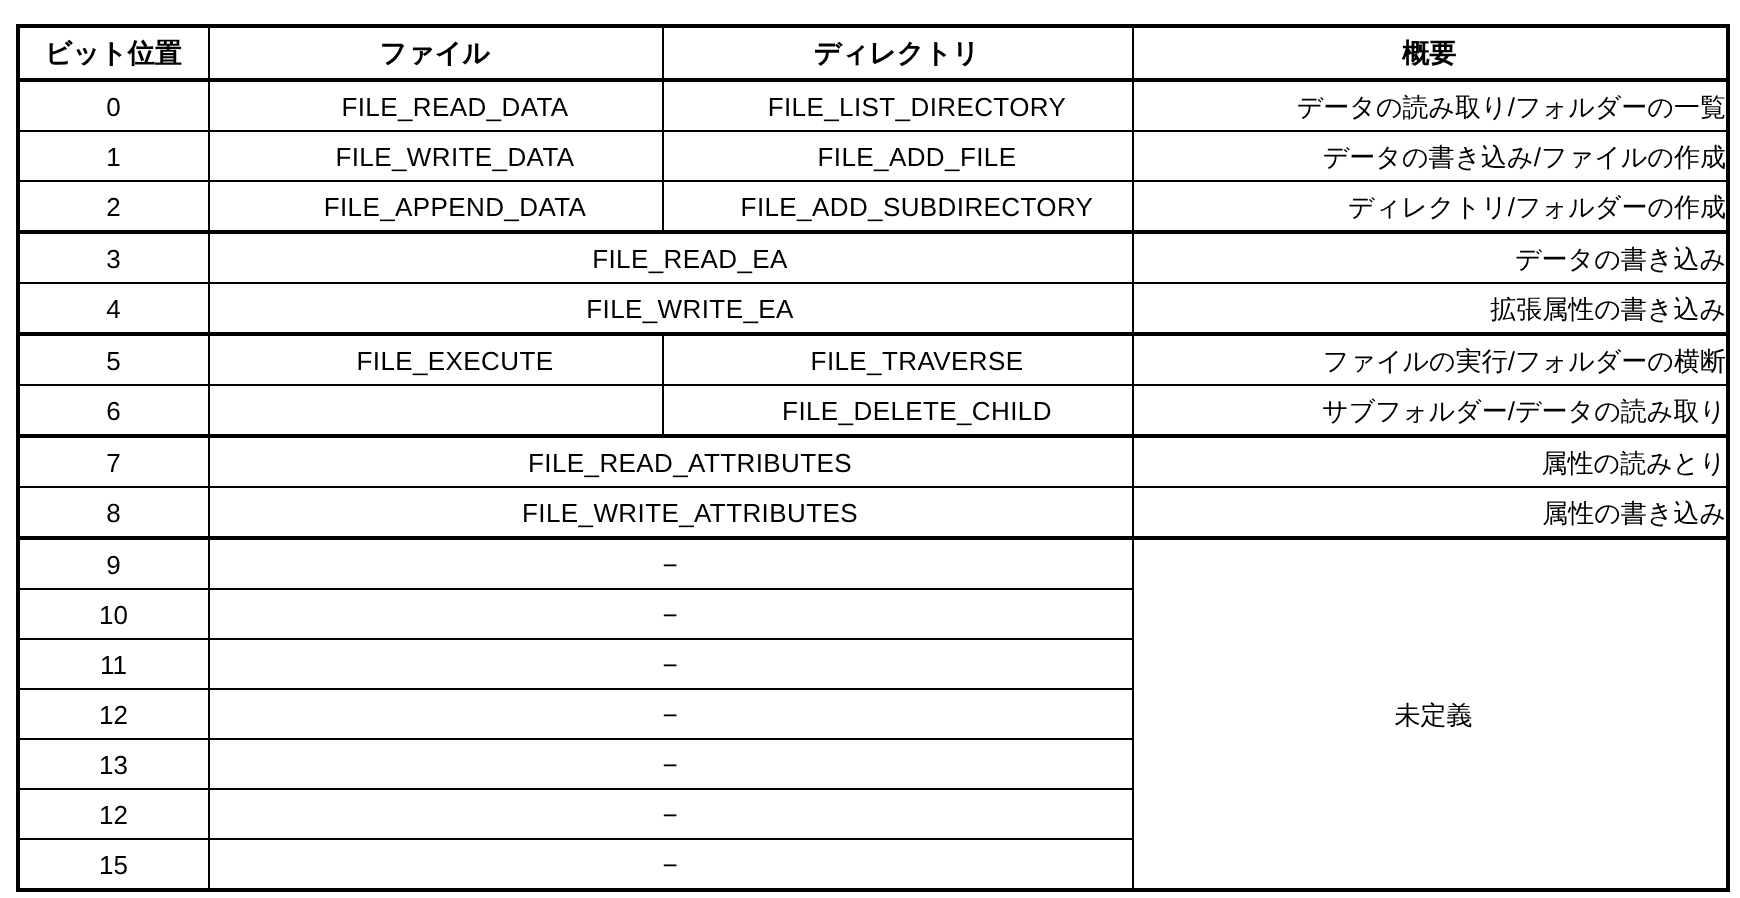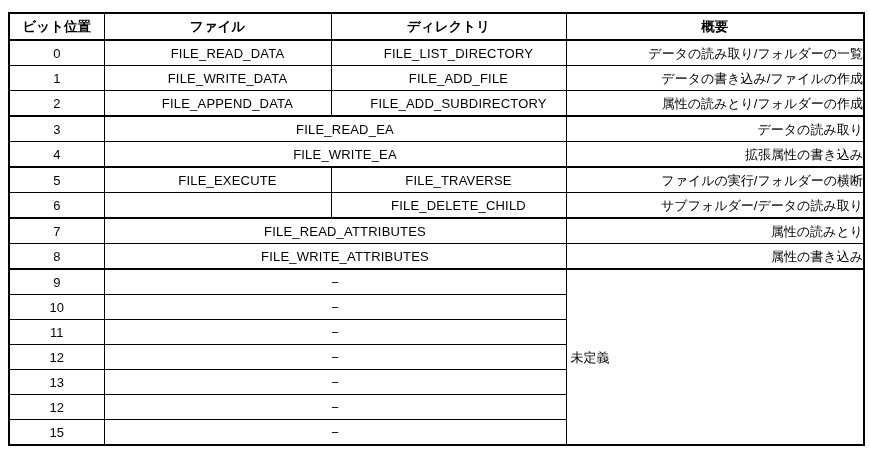--- a/index.html
+++ b/index.html
@@ -50,21 +50,21 @@
     border-bottom-width: 2px;
   }
   
   tr.grp td { border-bottom-width: 2px; }
 
   td.sum {
     text-align: right;
     padding-left: 4px;
   }
   td.undef {
-    text-align: left;
+    text-align: center;
     padding-left: 4px;
     vertical-align: middle;
   }
   td.mono {
     letter-spacing: 0.2px;
     padding-left: 20px;
   }
 </style>
 </head>
 <body>
@@ -95,26 +95,26 @@
       <tr>
         <td>1</td>
         <td class="mono">FILE_WRITE_DATA</td>
         <td class="mono">FILE_ADD_FILE</td>
         <td class="sum">データの書き込み/ファイルの作成</td>
       </tr>
       <tr class="grp">
         <td>2</td>
         <td class="mono">FILE_APPEND_DATA</td>
         <td class="mono">FILE_ADD_SUBDIRECTORY</td>
-        <td class="sum">属性の読みとり/フォルダーの作成</td>
+        <td class="sum">ディレクトリ/フォルダーの作成</td>
       </tr>
       <tr>
         <td>3</td>
         <td class="mono" colspan="2">FILE_READ_EA</td>
-        <td class="sum">データの読み取り</td>
+        <td class="sum">データの書き込み</td>
       </tr>
       <tr class="grp">
         <td>4</td>
         <td class="mono" colspan="2">FILE_WRITE_EA</td>
         <td class="sum">拡張属性の書き込み</td>
       </tr>
       <tr>
         <td>5</td>
         <td class="mono">FILE_EXECUTE</td>
         <td class="mono">FILE_TRAVERSE</td>

